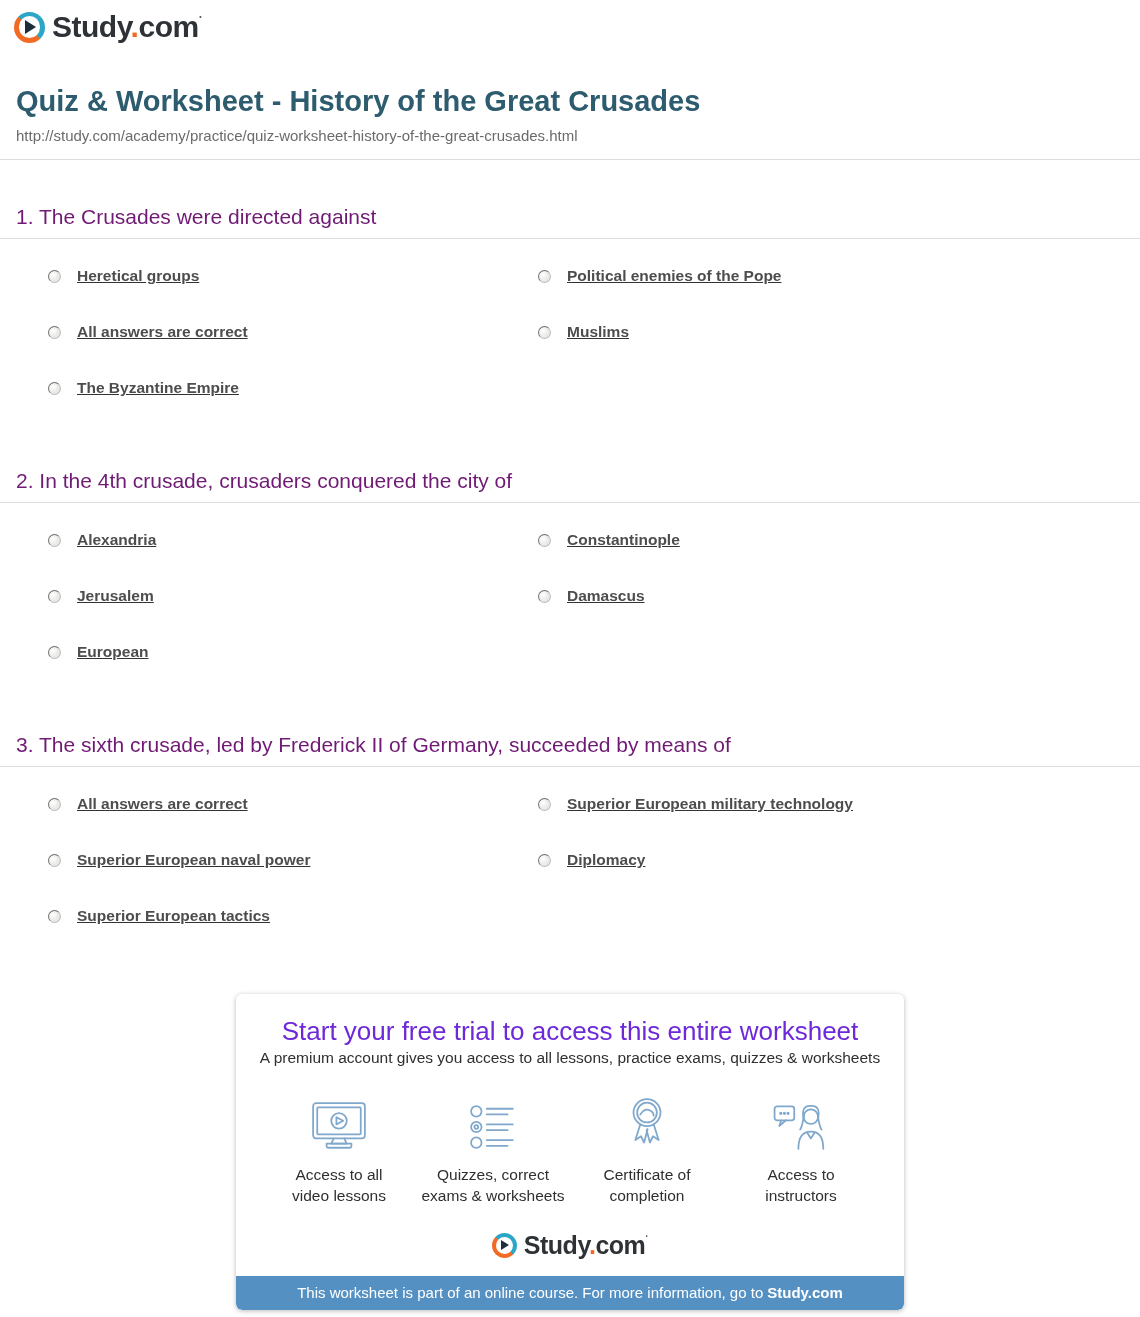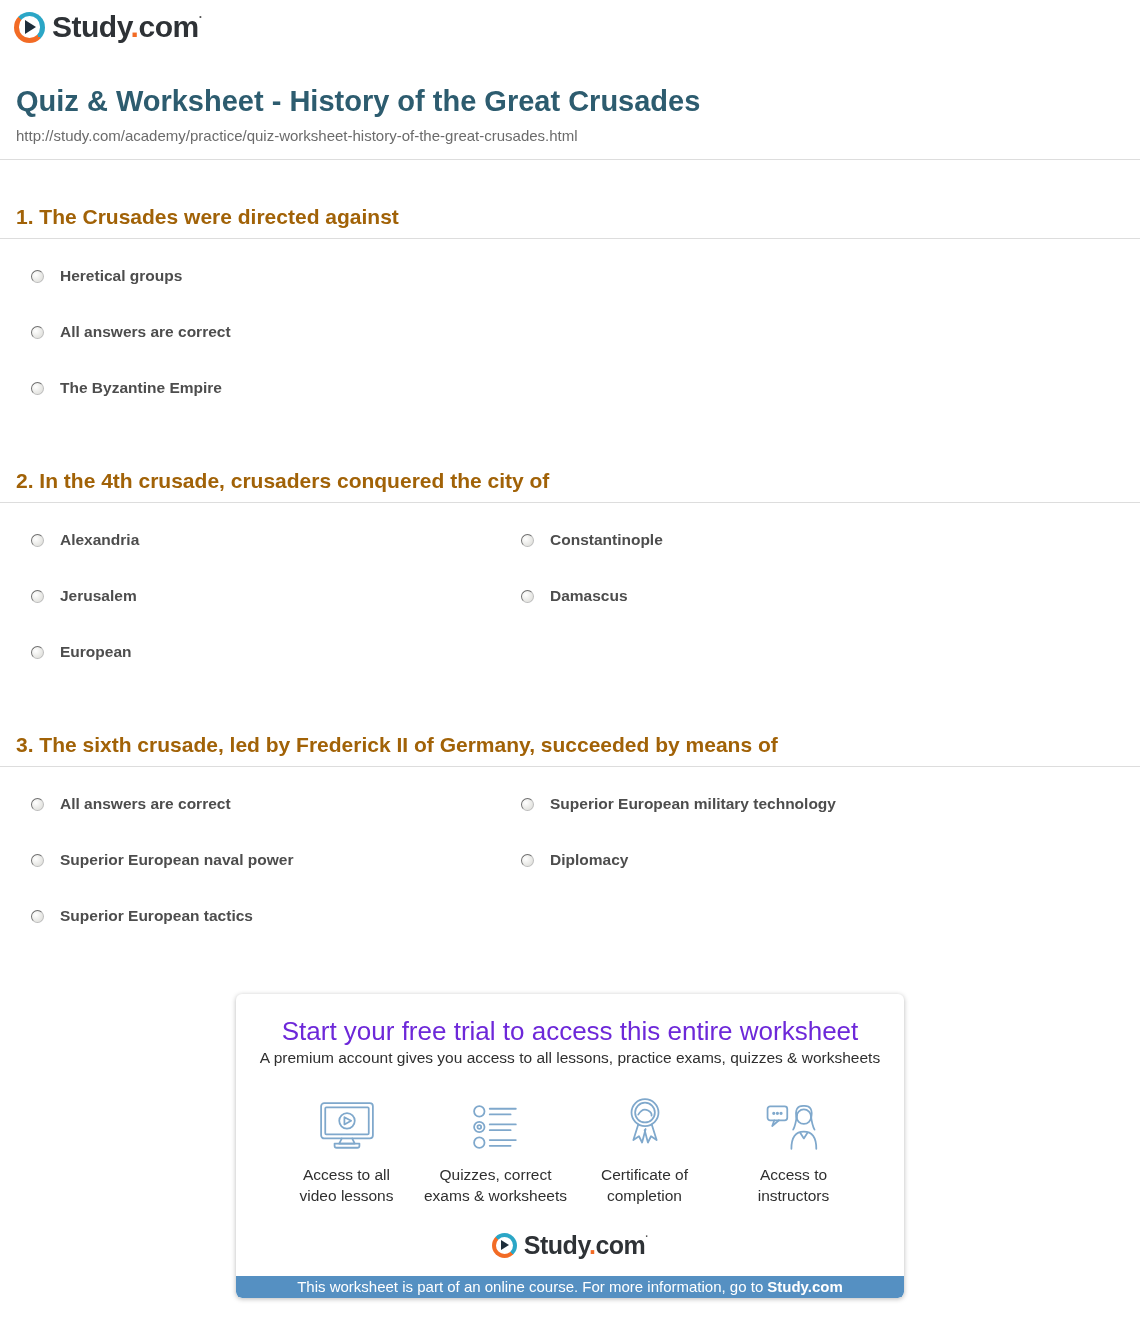--- a/index.html
+++ b/index.html
@@ -41,25 +41,25 @@
     margin:41px 16px 0 16px;
     font-size:29px; font-weight:bold; color:#2d5c6f;
   }
   .page-url { margin:9px 16px 0 16px; font-size:15px; color:#6b6b6b; }
   .rule { border:none; border-top:1px solid #ddd; margin:0; }
   .top-rule { margin-top:15px; }
 
   
   .question-heading {
     margin:45px 16px 0 16px;
-    font-size:21px; color:#a16207; font-weight:700;
+    font-size:21px; color:#701a75; font-weight:400;
   }
   .q2plus .question-heading { margin-top:53px; }
   .question .rule { margin-top:9px; }
-  .options { display:flex; padding-left:31px; margin-top:9px; }
+  .options { display:flex; padding-left:48px; margin-top:9px;text-decoration:underline; }
   .col-left { width:490px; flex:none; }
   .col-right { flex:1; }
   .option { height:56px; display:flex; align-items:center; gap:16px; }
   .radio {
     width:13px; height:13px; border-radius:50%;
     background:radial-gradient(circle at 35% 35%, #ffffff, #d9d9d4);
     border:1px solid;
     border-color:#6f6f6f #bdbdbd #bdbdbd #6f6f6f;
     flex:none;
   }
@@ -75,37 +75,37 @@
   .cta-heading {
     margin-top:22px; text-align:center;
     font-size:26px; font-weight:400; color:#6d28d9;
   }
   .cta-sub {
     margin-top:2px; text-align:center;
     font-size:15.5px; color:#2f2f2f;
   }
   .features {
     display:flex; justify-content:space-between;
-    padding:0 36px; margin-top:28px;
+    padding:0 28px; margin-top:28px;
   }
   .feature {
     width:150px; display:flex; flex-direction:column;
     align-items:center; text-align:center;
   }
   .feature .icon-box { height:56px; display:flex; align-items:flex-end; justify-content:center; }
   .feature svg { stroke:#7fa8cc; fill:none; stroke-width:1.7; stroke-linecap:round; stroke-linejoin:round; }
   .feature-label { margin-top:14px; font-size:15.5px; color:#2f2f2f; line-height:1.35; }
 
   .cta-logo { justify-content:center; margin-top:24px; }
   .cta-logo .logo-icon { width:25px; height:25px; }
   .cta-logo .tri { border-width:5px 0 5px 8px; margin-left:2px; }
   .cta-logo .logo-word { font-size:25px; }
 
   .cta-banner {
-    margin-top:16px; height:22px;
+    margin-top:16px; height:34px;
     background:#5590c2; color:#fff;
     display:flex; align-items:center; justify-content:center;
     font-size:15px;
     border-radius:0 0 6px 6px;
   }
   .cta-banner b { margin-left:4px; }
 </style>
 </head>
 <body>
 
@@ -133,20 +133,30 @@
         <span class="radio"></span>
         <span class="option-label">Heretical groups</span>
       </div>
       <div class="option">
         <span class="radio"></span>
         <span class="option-label">All answers are correct</span>
       </div>
       <div class="option">
         <span class="radio"></span>
         <span class="option-label">The Byzantine Empire</span>
+      </div>
+    </div>
+    <div class="col-right">
+      <div class="option">
+        <span class="radio"></span>
+        <span class="option-label">Political enemies of the Pope</span>
+      </div>
+      <div class="option">
+        <span class="radio"></span>
+        <span class="option-label">Muslims</span>
       </div>
     </div>
   </div>
 </div>
 
 <div class="question q2plus">
   <div class="question-heading">2. In the 4th crusade, crusaders conquered the city of</div>
   <hr class="rule">
   <div class="options">
     <div class="col-left">

